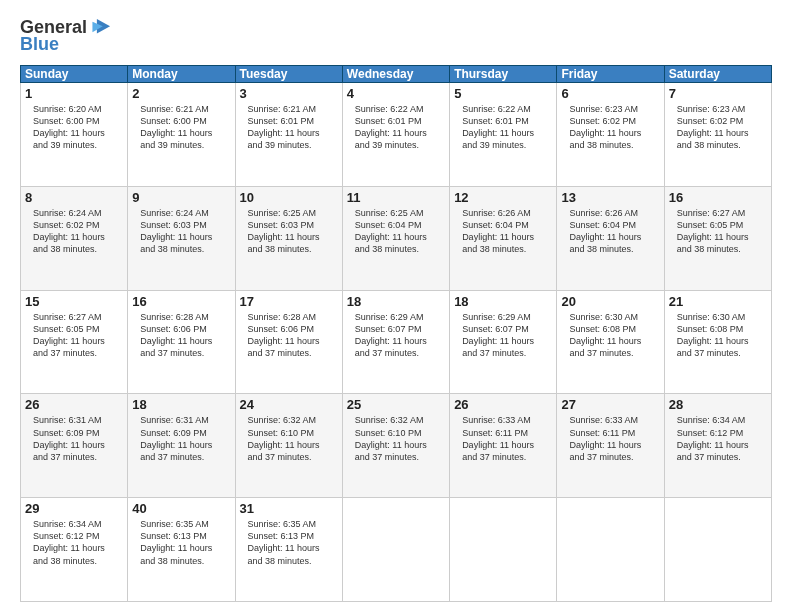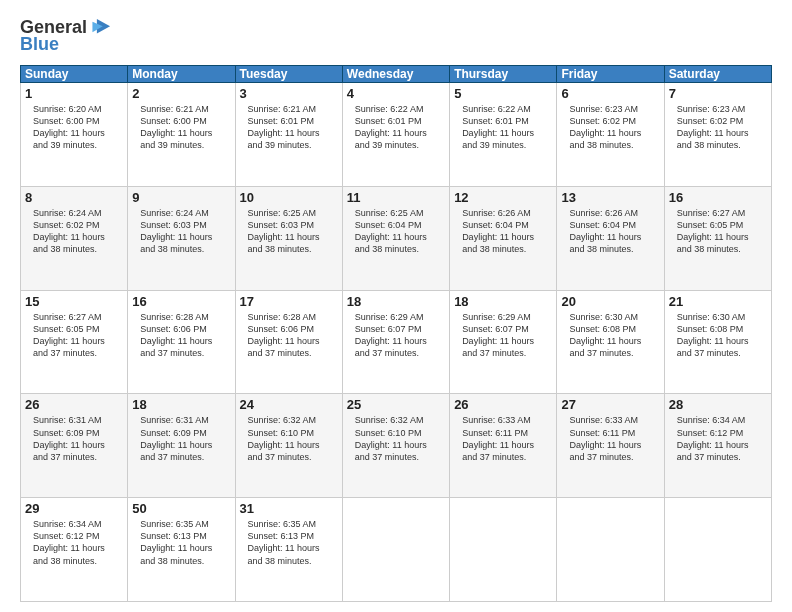--- a/index.html
+++ b/index.html
@@ -249,21 +249,21 @@
             <span class="day-num">28</span>
             <div class="cell-text">Sunrise: 6:34 AM<br>Sunset: 6:12 PM<br>Daylight: 11 hours<br>and 37 minutes.</div>
           </td>
         </tr>
         <tr>
           <td>
             <span class="day-num">29</span>
             <div class="cell-text">Sunrise: 6:34 AM<br>Sunset: 6:12 PM<br>Daylight: 11 hours<br>and 38 minutes.</div>
           </td>
           <td>
-            <span class="day-num">50</span>
+            <span class="day-num">40</span>
             <div class="cell-text">Sunrise: 6:35 AM<br>Sunset: 6:13 PM<br>Daylight: 11 hours<br>and 38 minutes.</div>
           </td>
           <td>
             <span class="day-num">31</span>
             <div class="cell-text">Sunrise: 6:35 AM<br>Sunset: 6:13 PM<br>Daylight: 11 hours<br>and 38 minutes.</div>
           </td>
           <td class="empty-cell"></td>
           <td class="empty-cell"></td>
           <td class="empty-cell"></td>
           <td class="empty-cell"></td>

